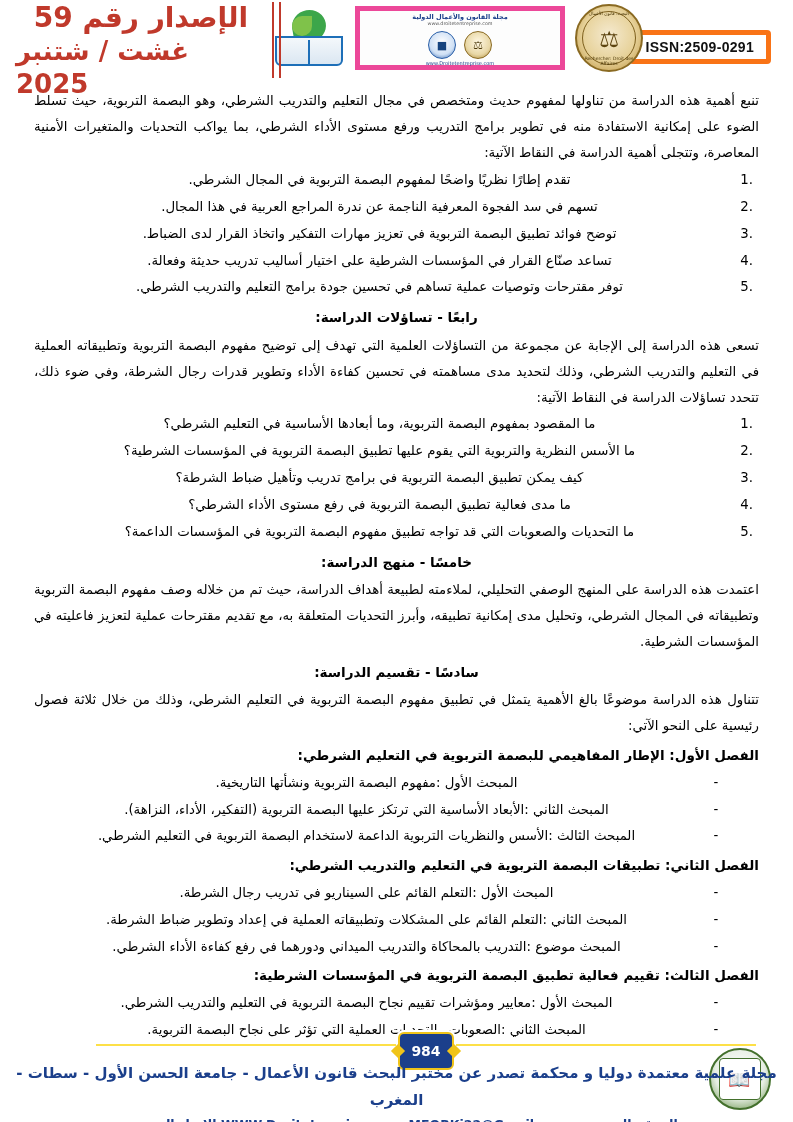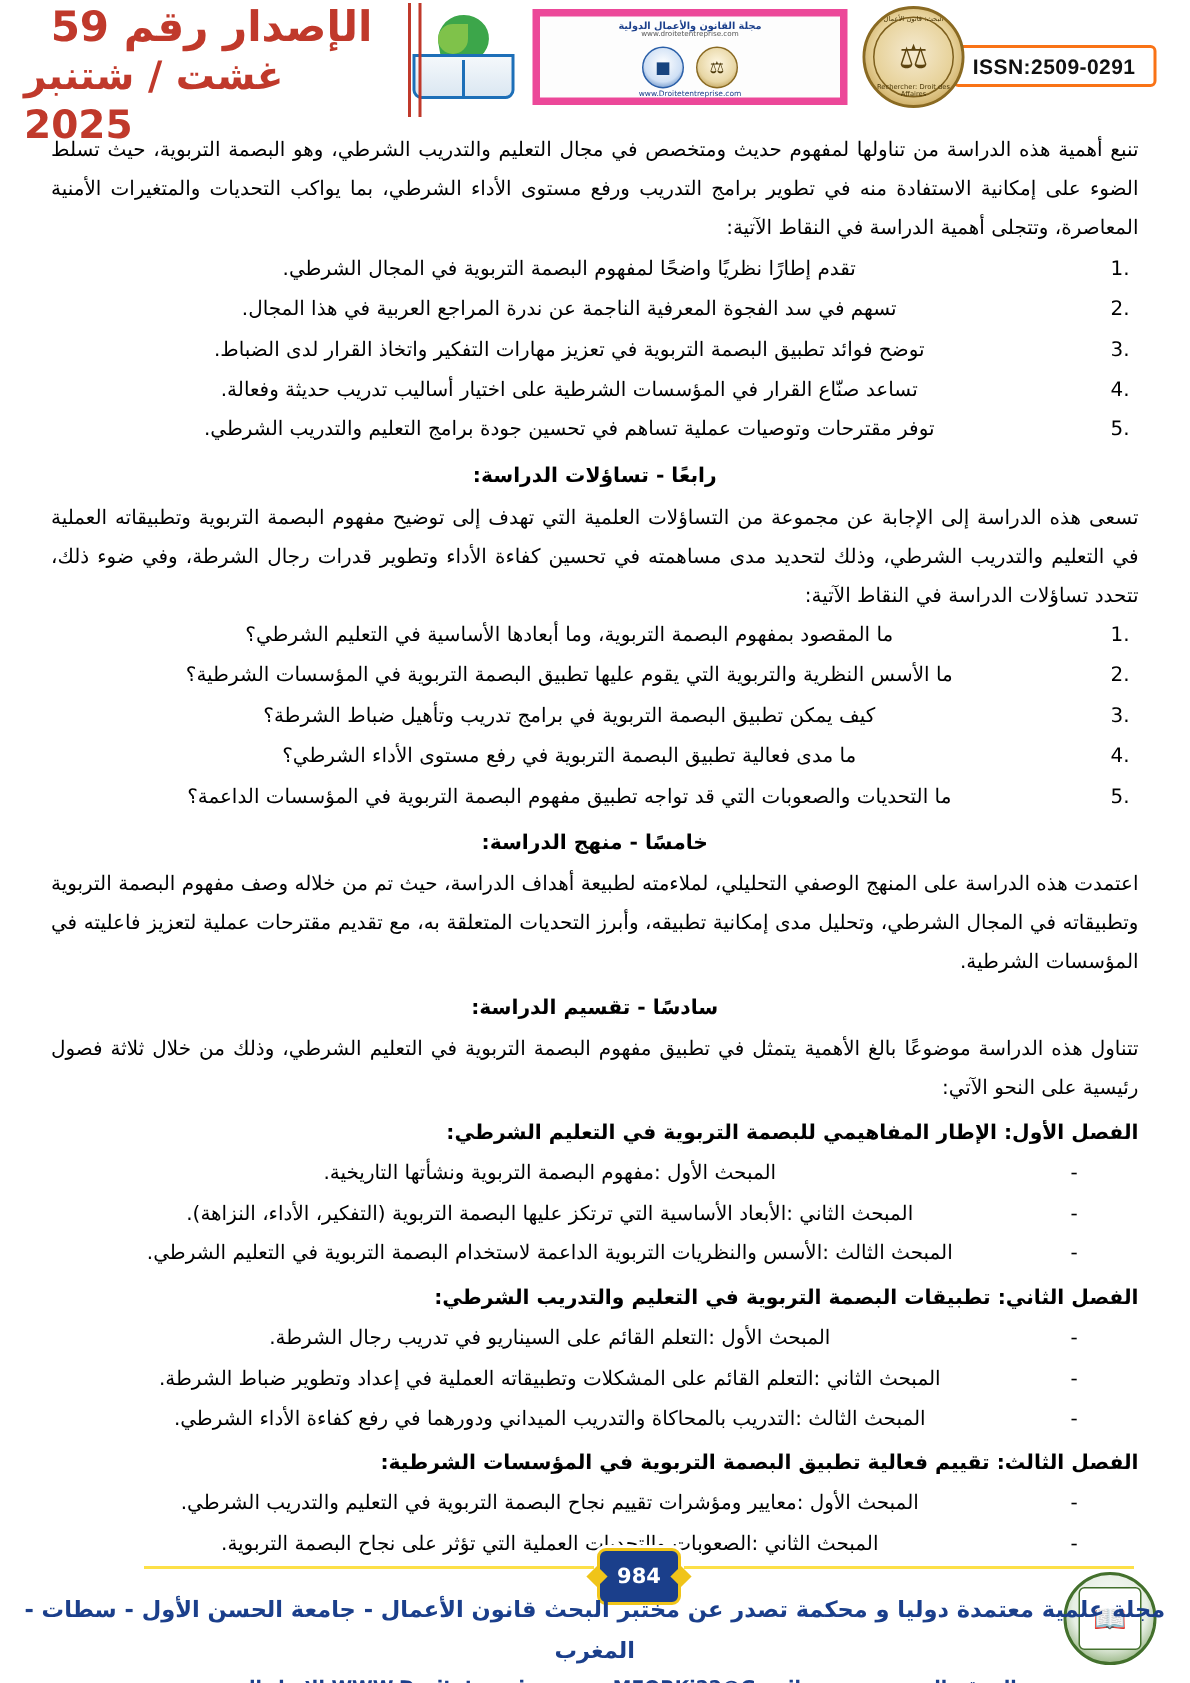--- a/index.html
+++ b/index.html
@@ -21,21 +21,21 @@
     position: relative;
     height: 82px;
     width: 100%;
     box-sizing: border-box;
   }
   .issn-badge {
     position: absolute;
     top: 30px;
     right: 22px;
     background: #ffffff;
-    border: 2px solid #f97316;
+    border: 5px solid #f97316;
     border-radius: 4px;
     padding: 4px 12px;
     font-size: 14px;
     font-weight: bold;
     color: #111;
     letter-spacing: 0.3px;
     font-family: "Liberation Sans", sans-serif;
     direction: ltr;
   }
   .logo-circle {
@@ -502,21 +502,21 @@
     <li>
       <span class="dash">-</span>
       <span>المبحث الأول :التعلم القائم على السيناريو في تدريب رجال الشرطة.</span>
     </li>
     <li>
       <span class="dash">-</span>
       <span>المبحث الثاني :التعلم القائم على المشكلات وتطبيقاته العملية في إعداد وتطوير ضباط الشرطة.</span>
     </li>
     <li>
       <span class="dash">-</span>
-      <span>المبحث الثالث :التدريب بالمحاكاة والتدريب الميداني ودورهما في رفع كفاءة الأداء الشرطي.</span>
+      <span>المبحث موضوع :التدريب بالمحاكاة والتدريب الميداني ودورهما في رفع كفاءة الأداء الشرطي.</span>
     </li>
   </ul>
 
   <div class="heading-right">الفصل الثالث: تقييم فعالية تطبيق البصمة التربوية في المؤسسات الشرطية:</div>
   <ul class="dash-list">
     <li>
       <span class="dash">-</span>
       <span>المبحث الأول :معايير ومؤشرات تقييم نجاح البصمة التربوية في التعليم والتدريب الشرطي.</span>
     </li>
     <li>

